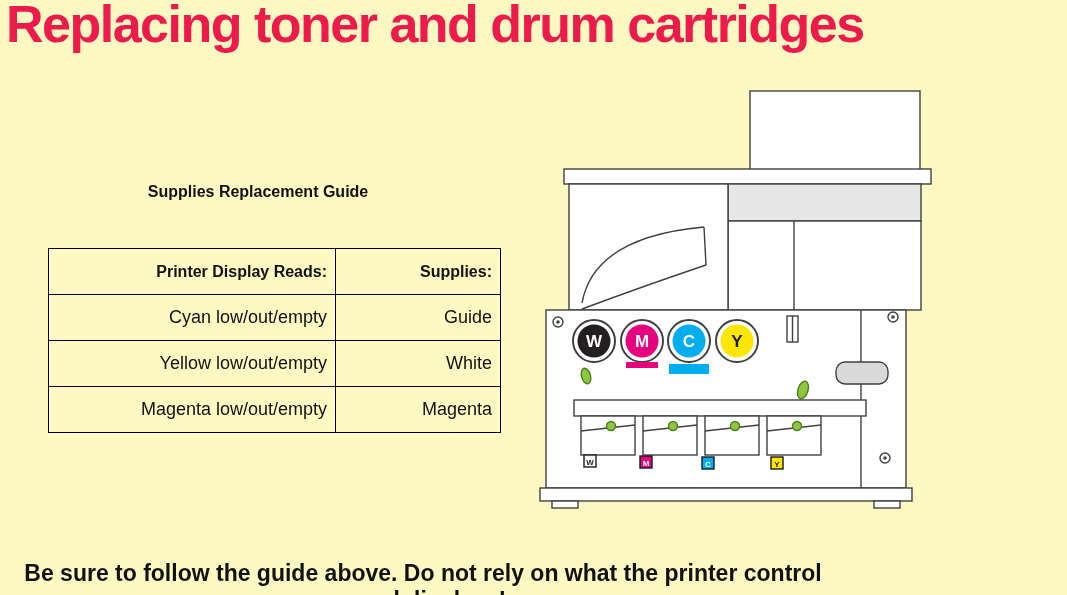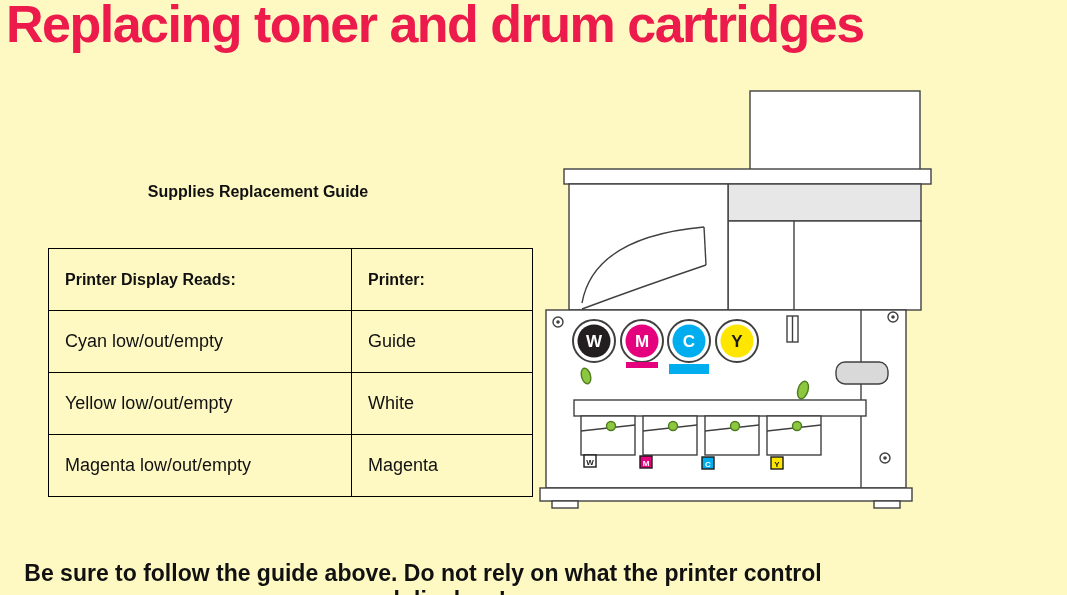--- a/index.html
+++ b/index.html
@@ -19,21 +19,21 @@
   .guide-heading {
     position: absolute; left: 48px; top: 183px; width: 420px;
     text-align: center; font-size: 16px; font-weight: 700; color: #111;
   }
 
   table.supplies {
     position: absolute; left: 48px; top: 248px;
     border-collapse: collapse; table-layout: fixed;
   }
   .supplies th, .supplies td {
-    border: 1.5px solid #000; text-align: left; padding: 16px;
+    border: 1.5px solid #000; text-align: right; padding: 8px;
     height: 29px; font-size: 18px; color: #111; overflow: hidden; white-space: nowrap;
   }
   .supplies th { font-weight: 700; font-size: 16px; }
   .col-display { width: 270px; }
   .col-replace { width: 148px; }
 
   .illustration { position: absolute; left: 536px; top: 85px; }
 
   .footer {
     position: absolute; left: 0; top: 560px; width: 846px;
@@ -48,21 +48,21 @@
 <div class="page">
 
   <div class="title">Replacing toner and drum cartridges</div>
 
   <div class="guide-heading">Supplies Replacement Guide</div>
 
   <table class="supplies">
     <thead>
       <tr>
         <th class="col-display">Printer Display Reads:</th>
-        <th class="col-replace">Printer:</th>
+        <th class="col-replace">Supplies:</th>
       </tr>
     </thead>
     <tbody>
       <tr>
         <td>Cyan low/out/empty</td>
         <td>Guide</td>
       </tr>
       <tr>
         <td>Yellow low/out/empty</td>
         <td>White</td>

